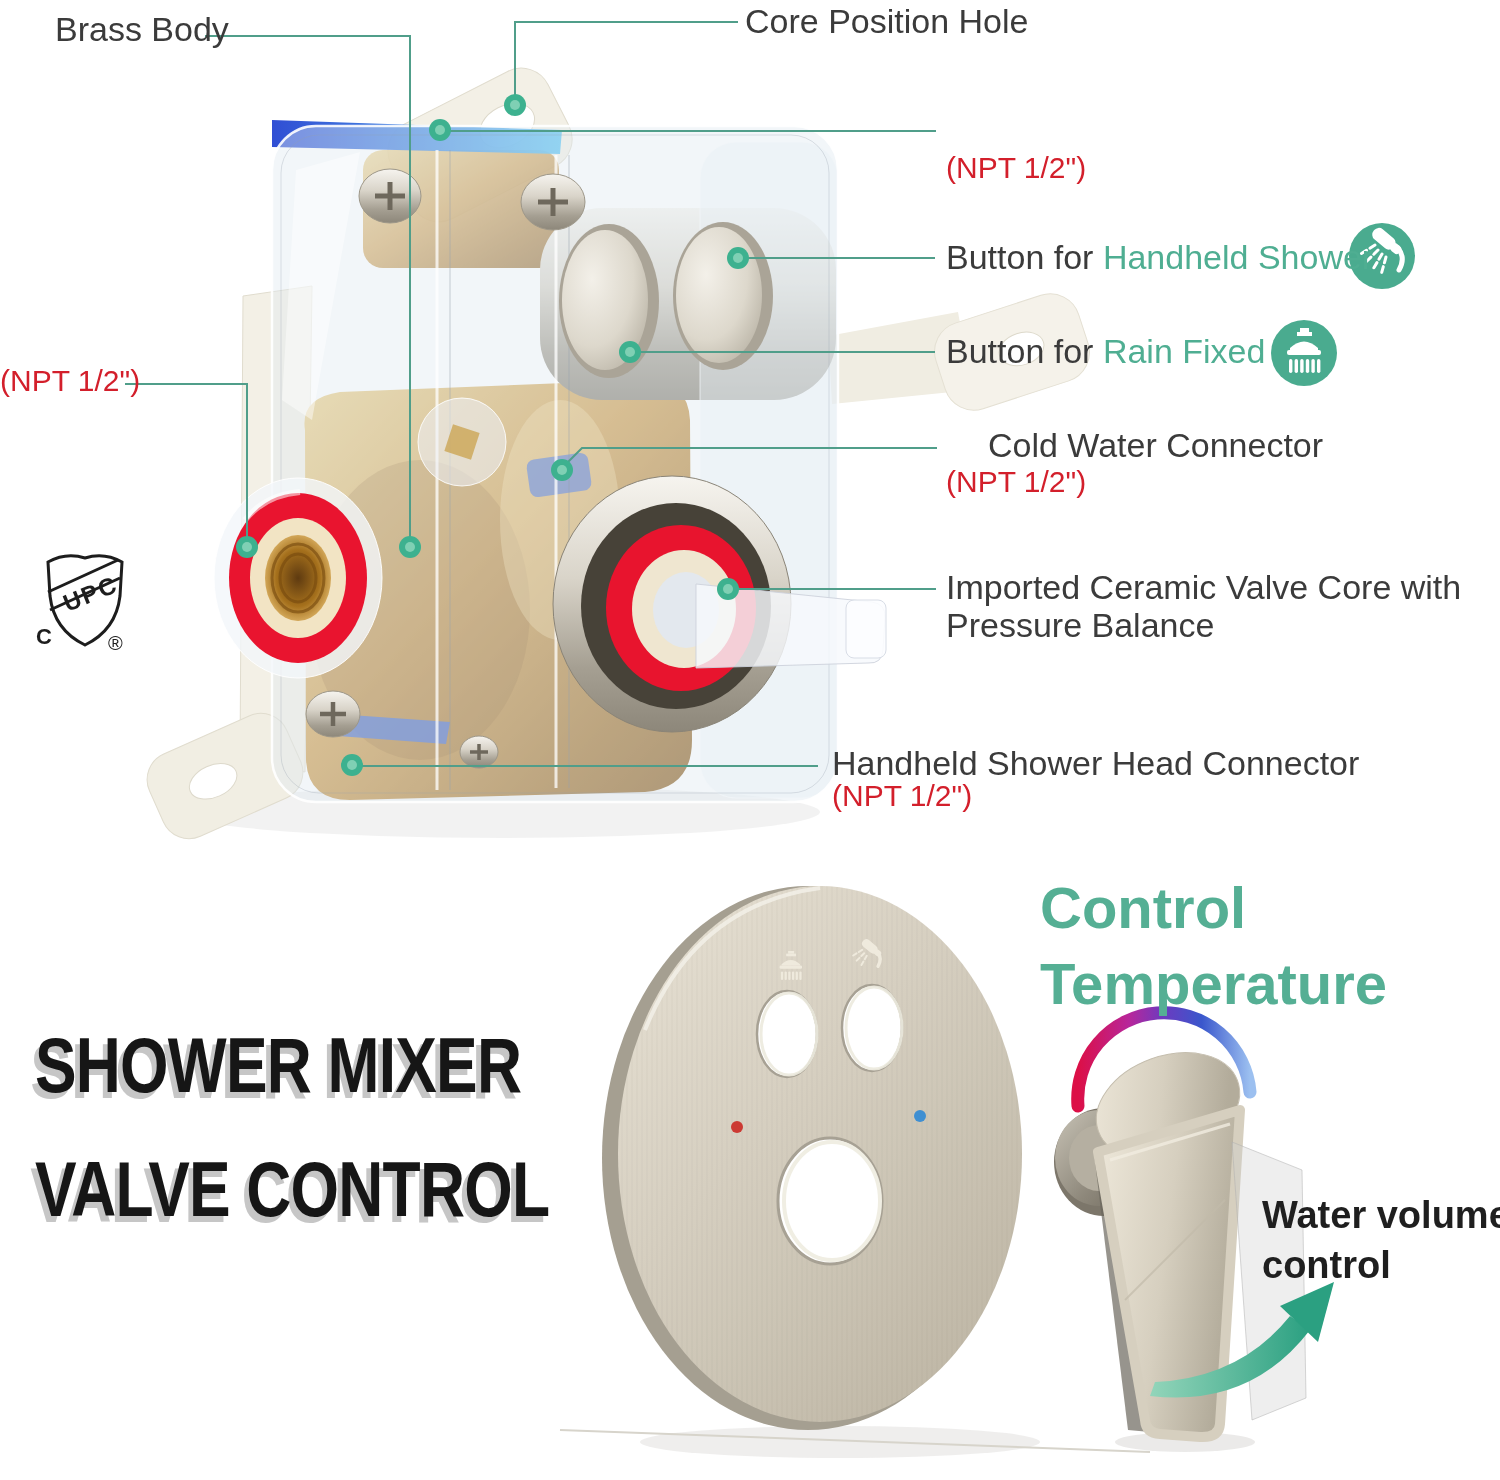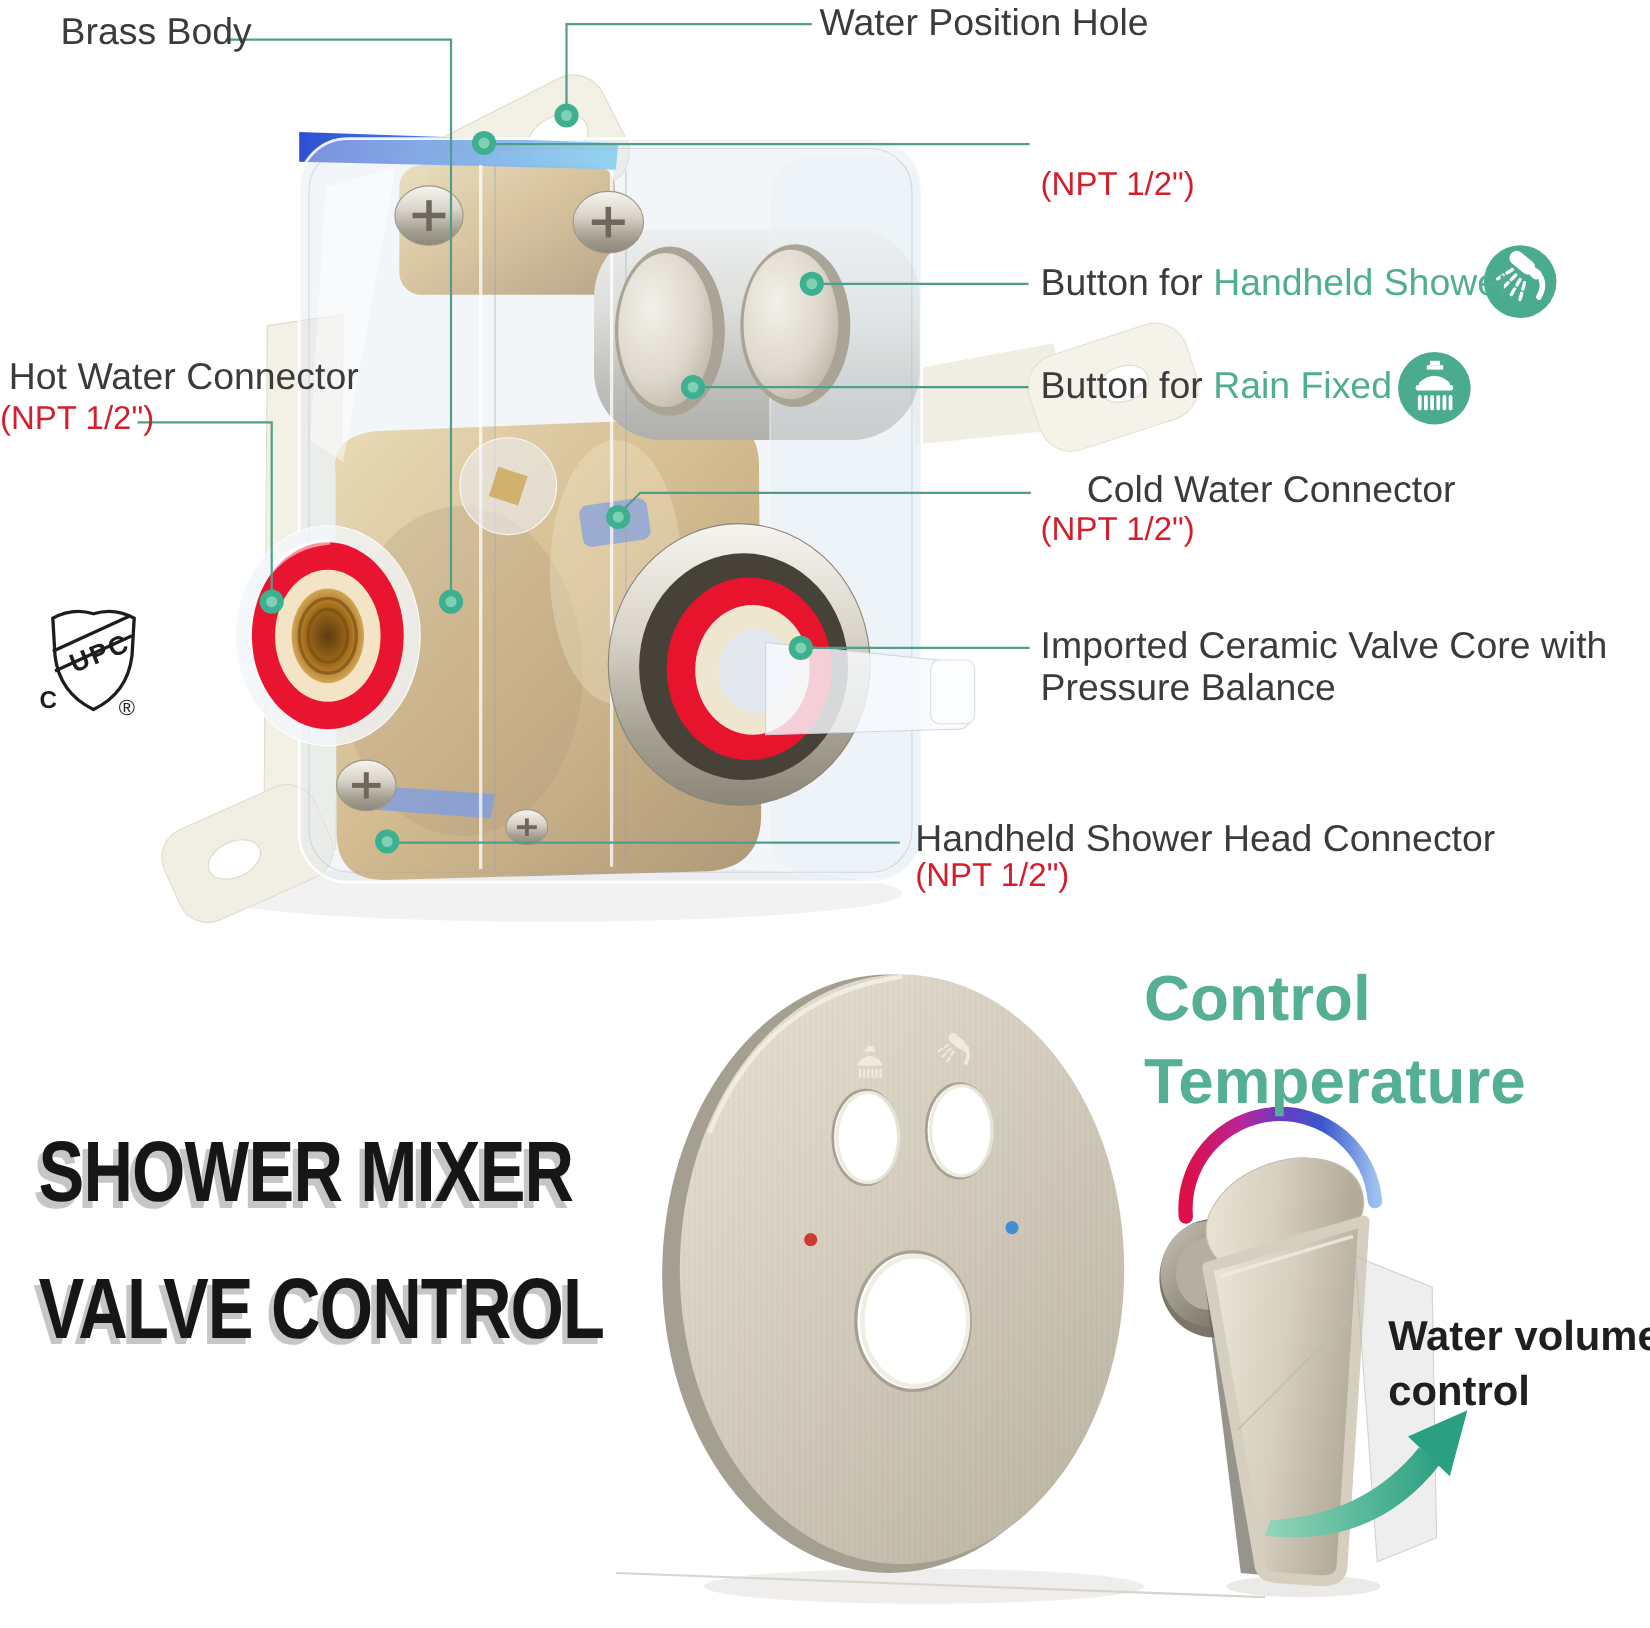--- a/index.html
+++ b/index.html
@@ -329,32 +329,31 @@
 
   <polygon points="1232,1142 1302,1170 1306,1398 1252,1420" fill="rgba(205,205,205,0.35)" stroke="rgba(175,175,175,0.5)" stroke-linejoin="round"></polygon>
 
   <g>
     <path d="M1150,1396 Q1250,1408 1310,1330 L1290,1316 Q1240,1378 1155,1382 Z" fill="url(#swooshG)"></path>
     <polygon points="1334,1282 1280,1306 1318,1342" fill="#2ba081"></polygon>
   </g>
 </svg>
 
 <div class="lbl" style="left:55px;top:12px">Brass Body</div>
-<div class="lbl" style="left:745px;top:4px">Water Position Hole</div>
+<div class="lbl" style="left:745px;top:4px">Core Position Hole</div>
 
 <div class="spec" style="left:946px;top:151px">(NPT 1/2")</div>
 
 <div class="lbl" style="left:946px;top:240px"><span>Button for </span><span class="hl">Handheld Shower</span></div>
 
 <div class="lbl" style="left:946px;top:334px"><span>Button for </span><span class="hl">Rain Fixed</span></div>
 
 <div class="lbl" style="left:988px;top:428px">Cold Water Connector</div>
 <div class="spec" style="left:946px;top:465px">(NPT 1/2")</div>
 
-<div class="lbl" style="left:8px;top:326px">Hot Water Connector</div>
 <div class="spec" style="left:0px;top:364px">(NPT 1/2")</div>
 
 <div class="lbl two-line" style="left:946px;top:568px">
   <div>Imported Ceramic Valve Core with</div>
   <div>Pressure Balance</div>
 </div>
 
 <div class="lbl" style="left:832px;top:746px">Handheld Shower Head Connector</div>
 <div class="spec" style="left:832px;top:779px">(NPT 1/2")</div>
 

